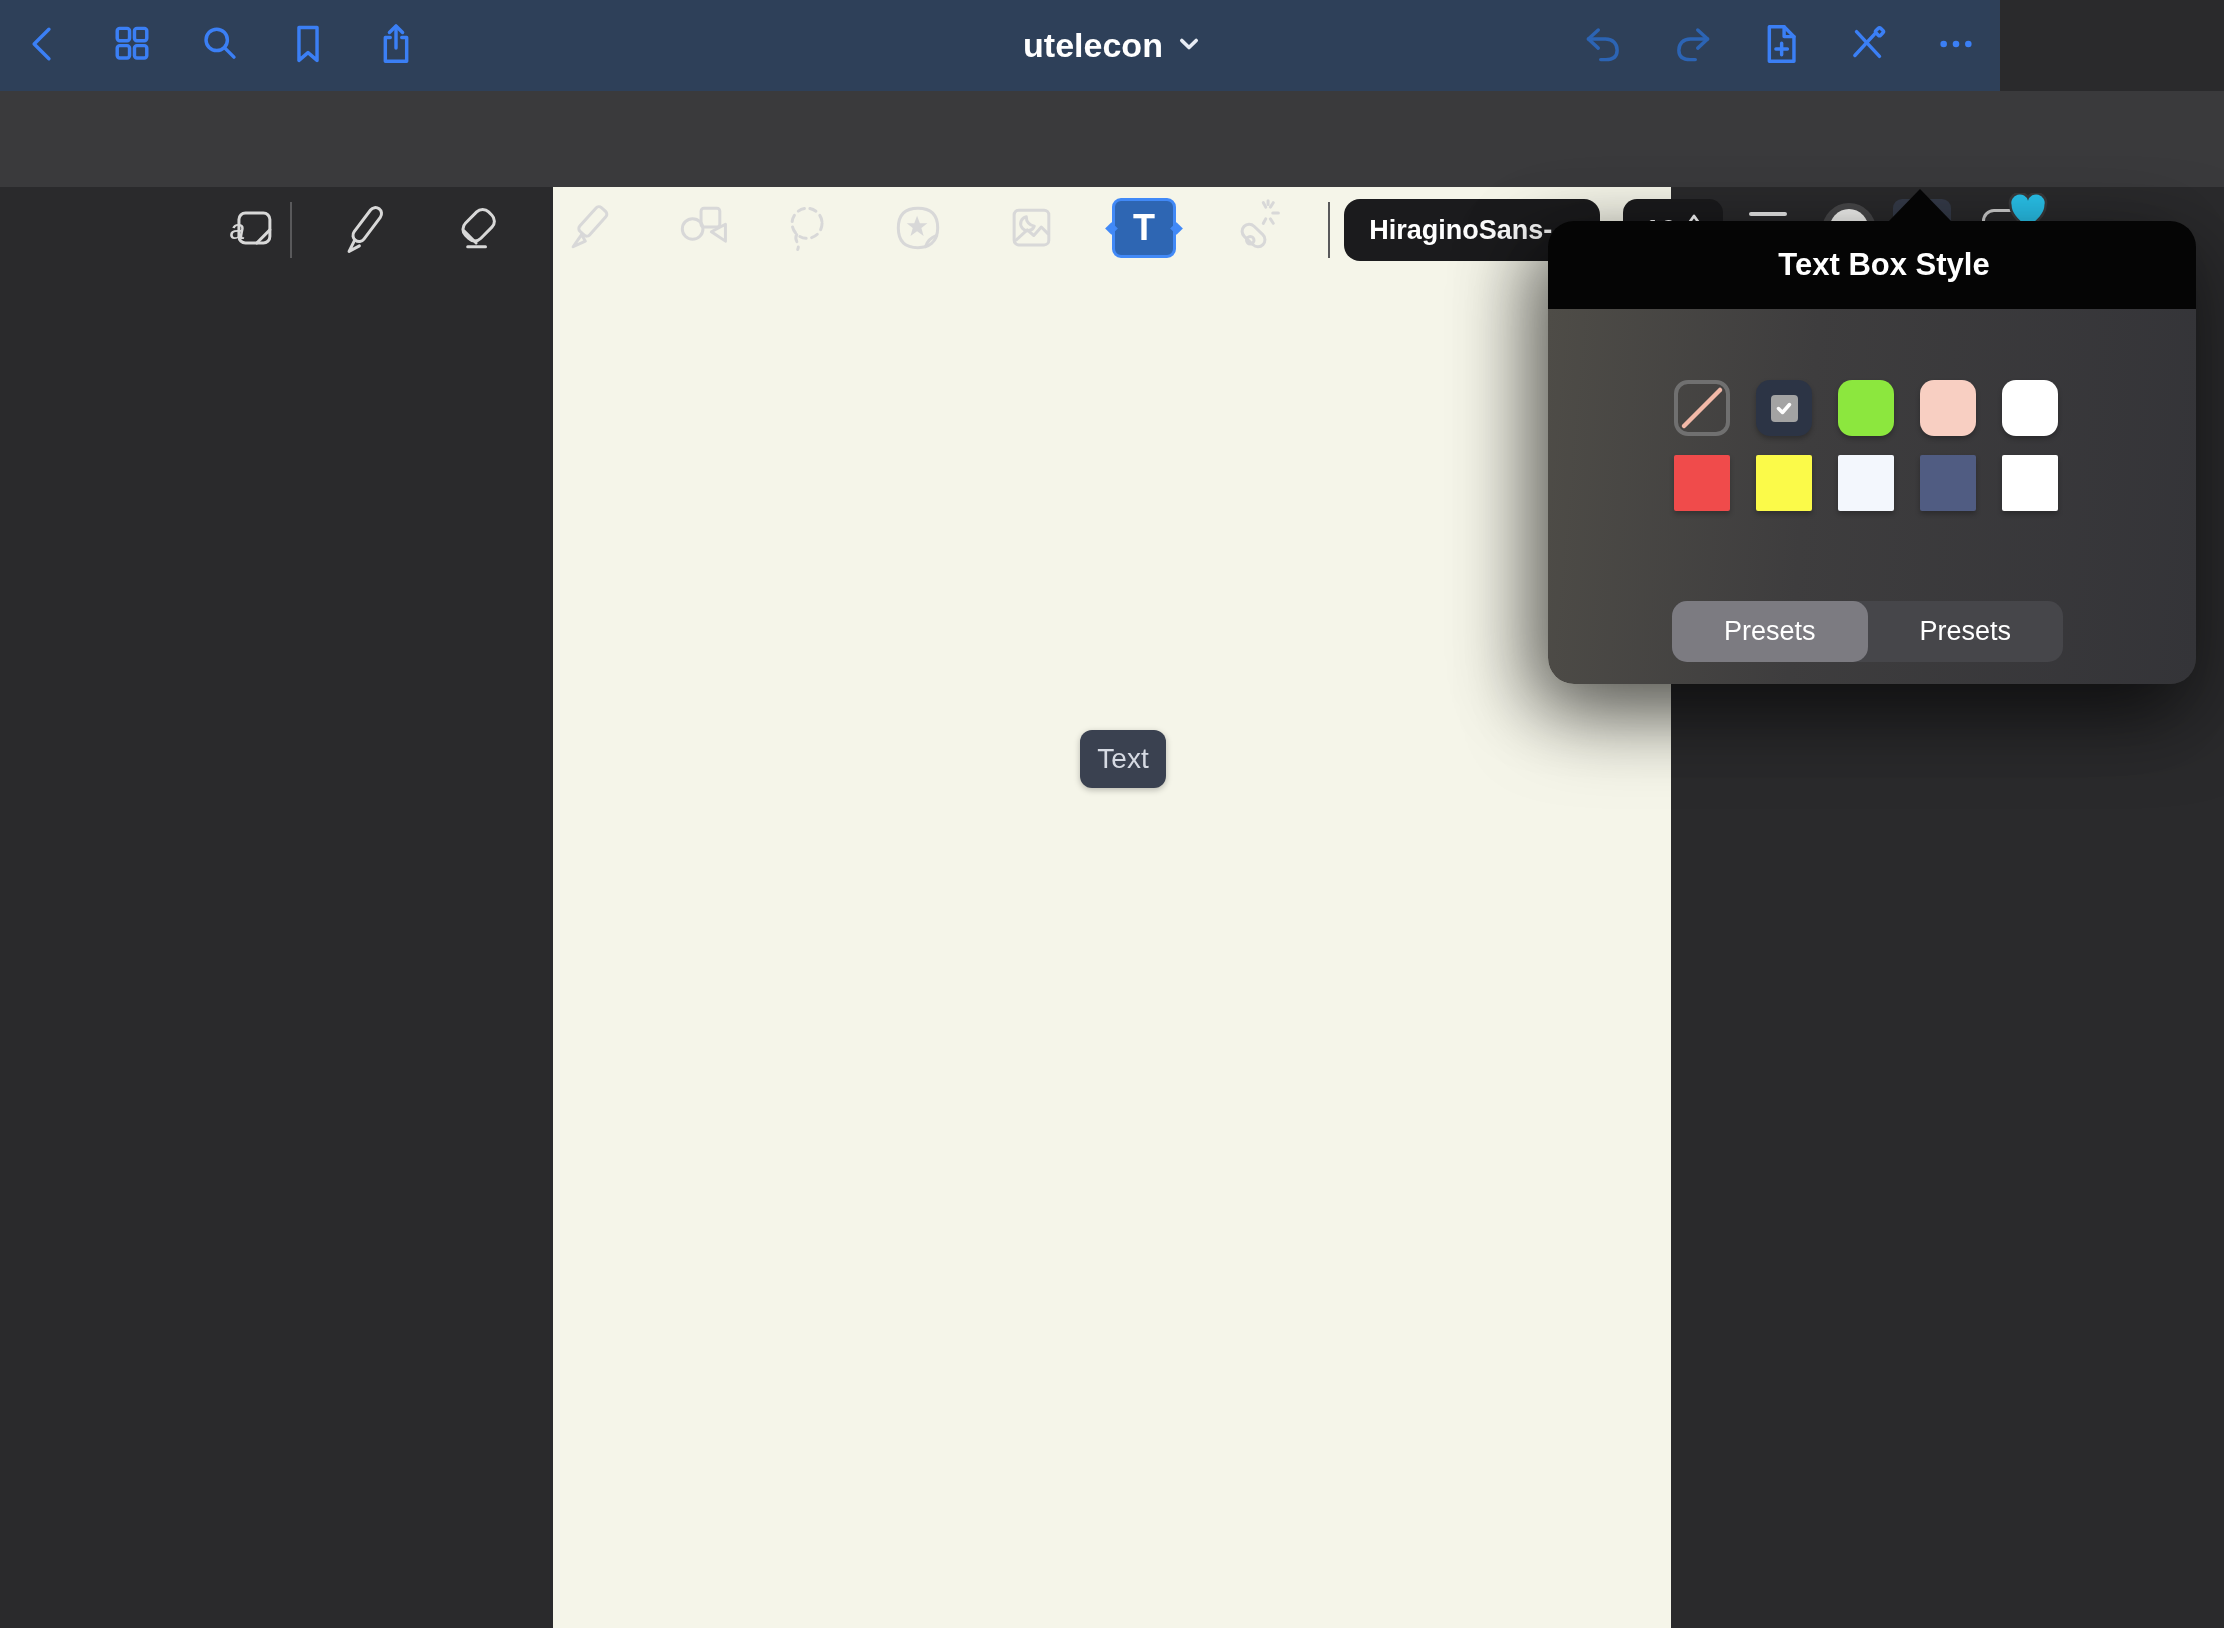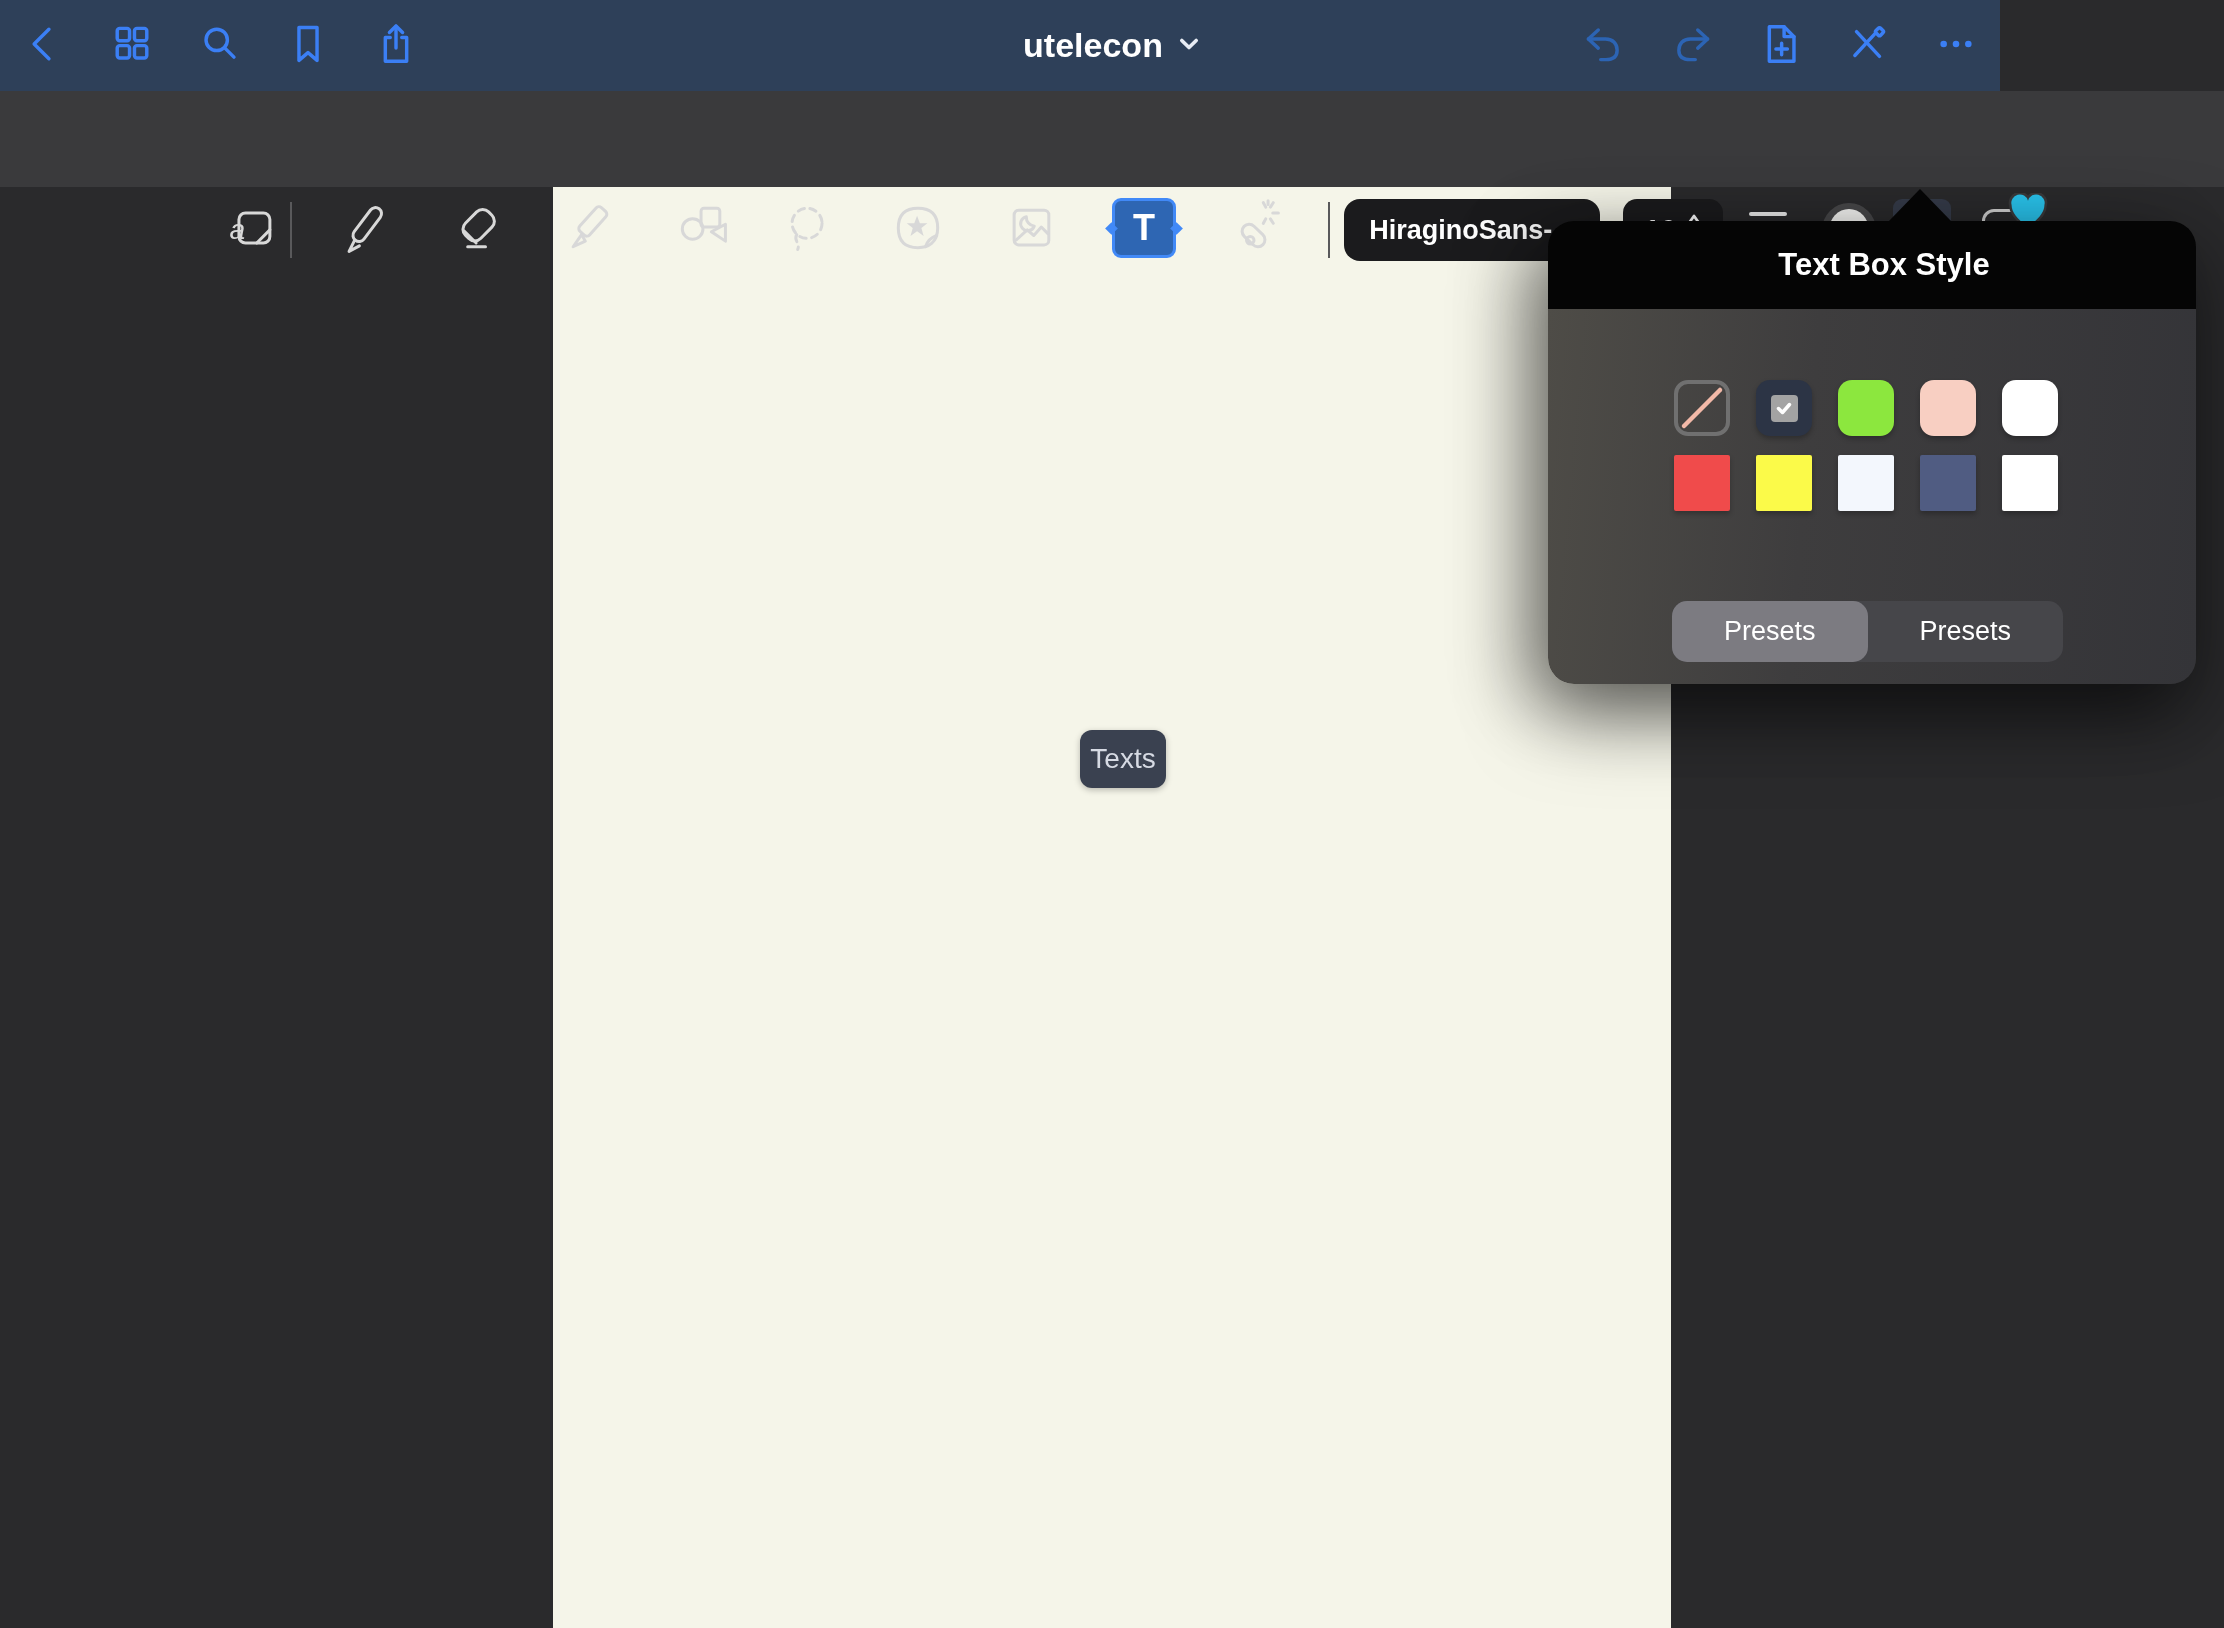--- a/index.html
+++ b/index.html
@@ -298,21 +298,21 @@
     <svg id="tstyle-heart" viewBox="0 0 46 44">
       <path d="M23 39 C10 30 4 22 4 14 A8.5 8.5 0 0 1 23 9 A8.5 8.5 0 0 1 42 14 C42 22 36 30 23 39 Z" fill="#29c3ec" stroke="#3a3a3c" stroke-width="6" paint-order="stroke"></path>
     </svg>
   </div>
 </div>
 
 <div id="content"></div>
 <div id="canvas"></div>
 
 <div id="textbox-label">
-  <span>Texts</span>
+  <span>Text</span>
 </div>
 
 <div id="popover">
   <div id="popover-arrow"></div>
   <div id="popover-header">
     <span id="popover-title">Text Box Style</span>
   </div>
   <div id="popover-body">
 
     <div class="swatch-row" id="swatch-row-1">

